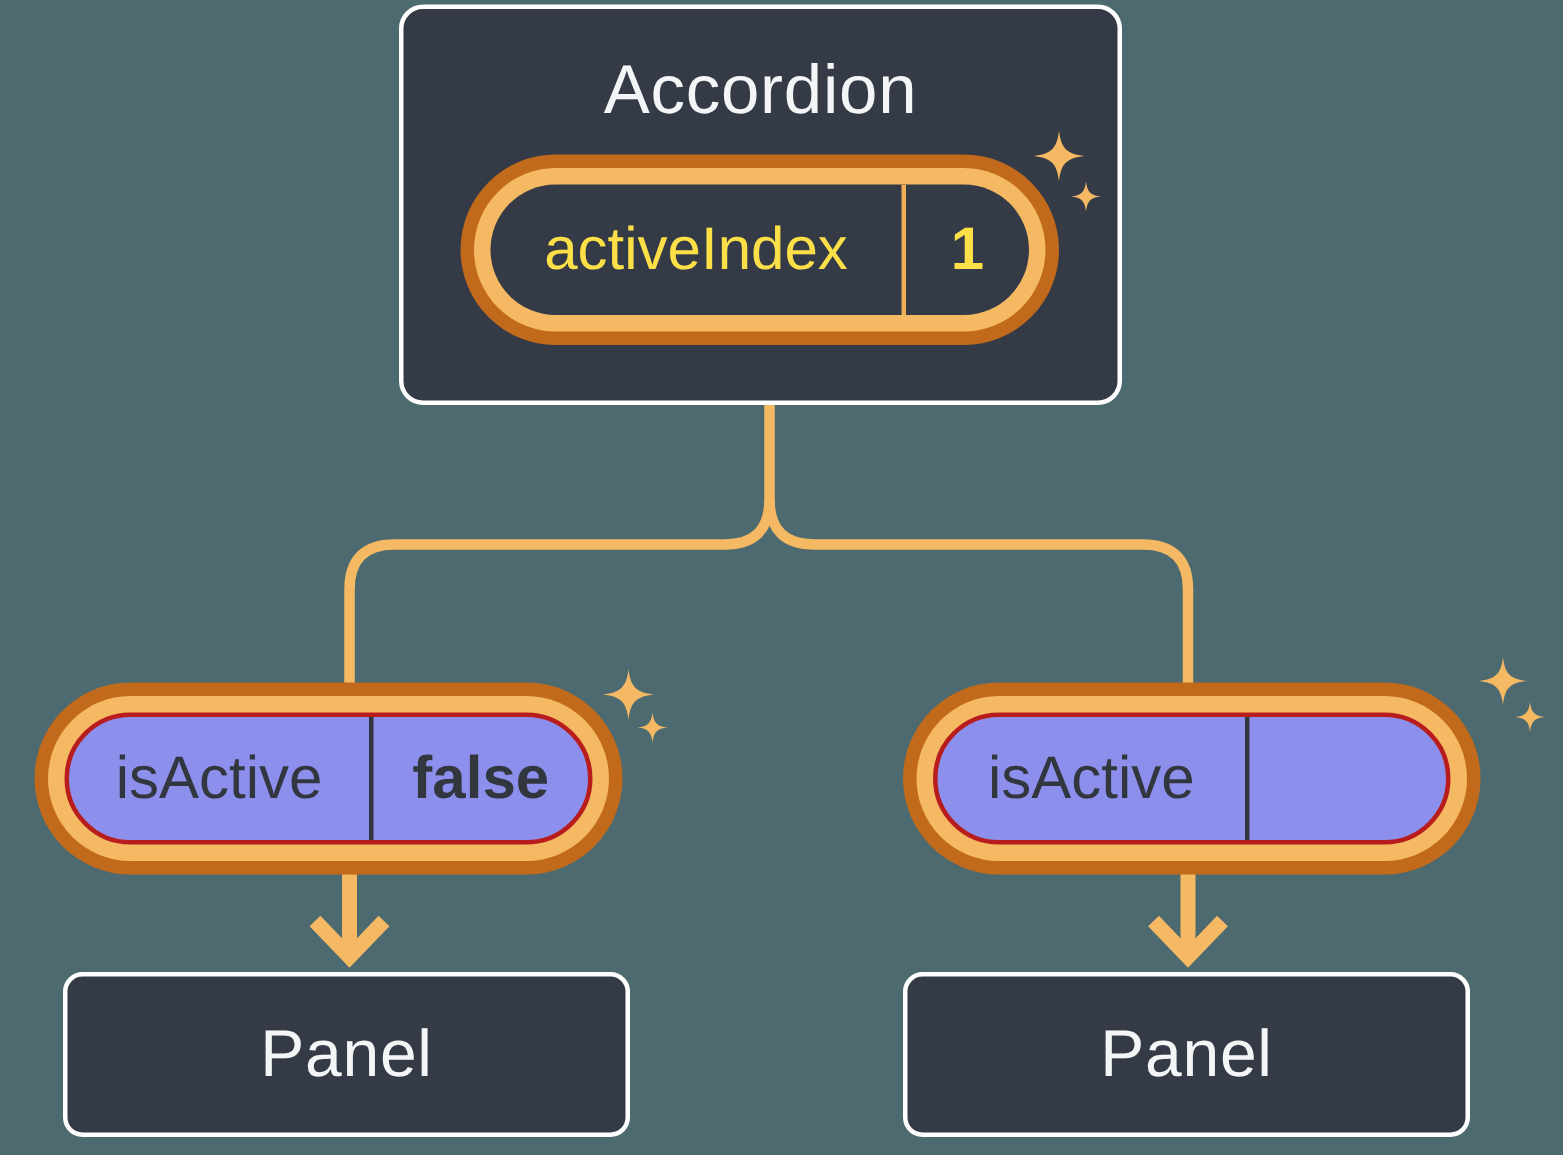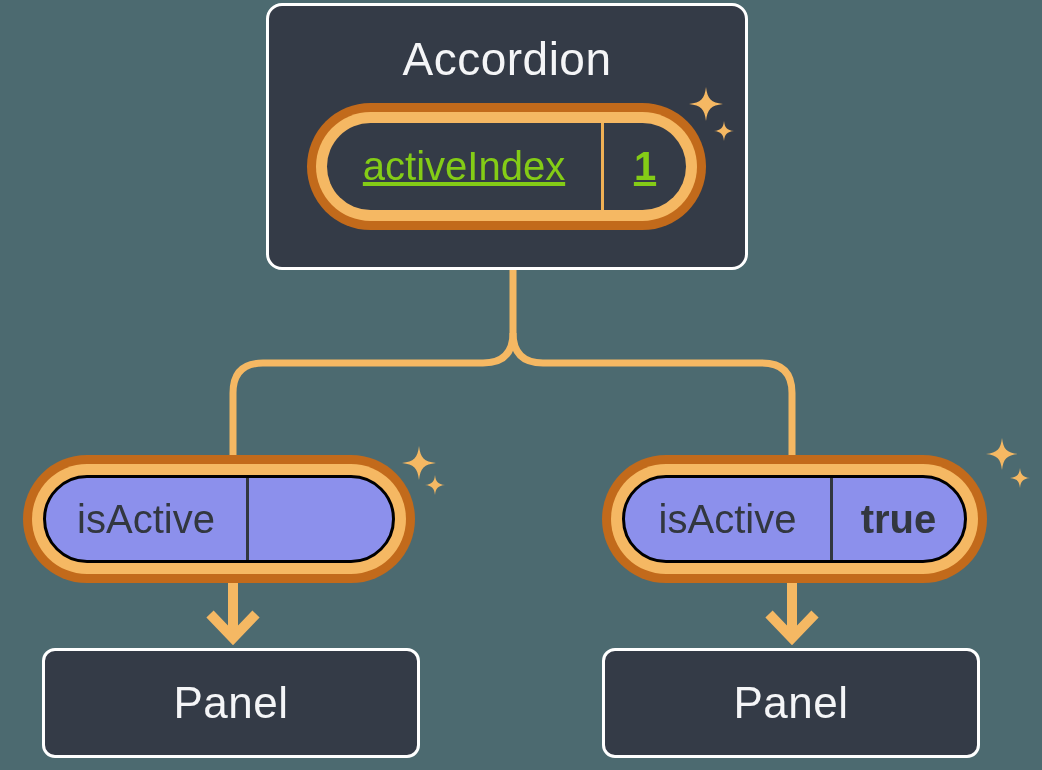--- a/index.html
+++ b/index.html
@@ -32,26 +32,26 @@
   .pill-mid{background:#F5B863;border-radius:999px;padding:11px;
     width:100%;height:100%;box-sizing:border-box;}
   .pill-core{border-radius:999px;width:100%;height:100%;box-sizing:border-box;
     display:flex;align-items:stretch;overflow:hidden;}
   .pill-cell{display:flex;align-items:center;justify-content:center;font-size:40px;}
   .pill-value{font-weight:700;flex:1;}
   .divider{width:3px;flex:none;}
 
   
   #state-pill{left:307px;top:103px;width:399px;height:127px;}
-  #state-pill .pill-core{background:#343B47;color:#84cc16;text-decoration:underline;}
+  #state-pill .pill-core{background:#343B47;color:#fde047;}
   #state-pill .pill-label{width:274px;flex:none;}
   #state-pill .divider{background:#F0B055;}
 
   
-  .prop-core{background:#8C90EC;border:3px solid #000000;color:#32373F;}
+  .prop-core{background:#8C90EC;border:3px solid #b91c1c;color:#32373F;}
   .prop-core .divider{background:#32373F;}
   #prop-pill-left{left:23px;top:455px;width:392px;height:128px;}
   #prop-pill-left .pill-label{width:200px;flex:none;}
   #prop-pill-right{left:602px;top:455px;width:385px;height:128px;}
   #prop-pill-right .pill-label{width:205px;flex:none;}
 </style>
 </head>
 <body>
 
 <div class="canvas">
@@ -79,30 +79,30 @@
         <div class="pill-cell pill-value">1</div>
       </div>
     </div>
   </div>
 
   <div class="pill-outer" id="prop-pill-left">
     <div class="pill-mid">
       <div class="pill-core prop-core">
         <div class="pill-cell pill-label">isActive</div>
         <div class="divider"></div>
+        <div class="pill-cell pill-value">false</div>
       </div>
     </div>
   </div>
 
   <div class="pill-outer" id="prop-pill-right">
     <div class="pill-mid">
       <div class="pill-core prop-core">
         <div class="pill-cell pill-label">isActive</div>
         <div class="divider"></div>
-        <div class="pill-cell pill-value">true</div>
       </div>
     </div>
   </div>
 
   <div class="node-box" id="panel-left">
     <div class="panel-title">Panel</div>
   </div>
   <div class="node-box" id="panel-right">
     <div class="panel-title">Panel</div>
   </div>

